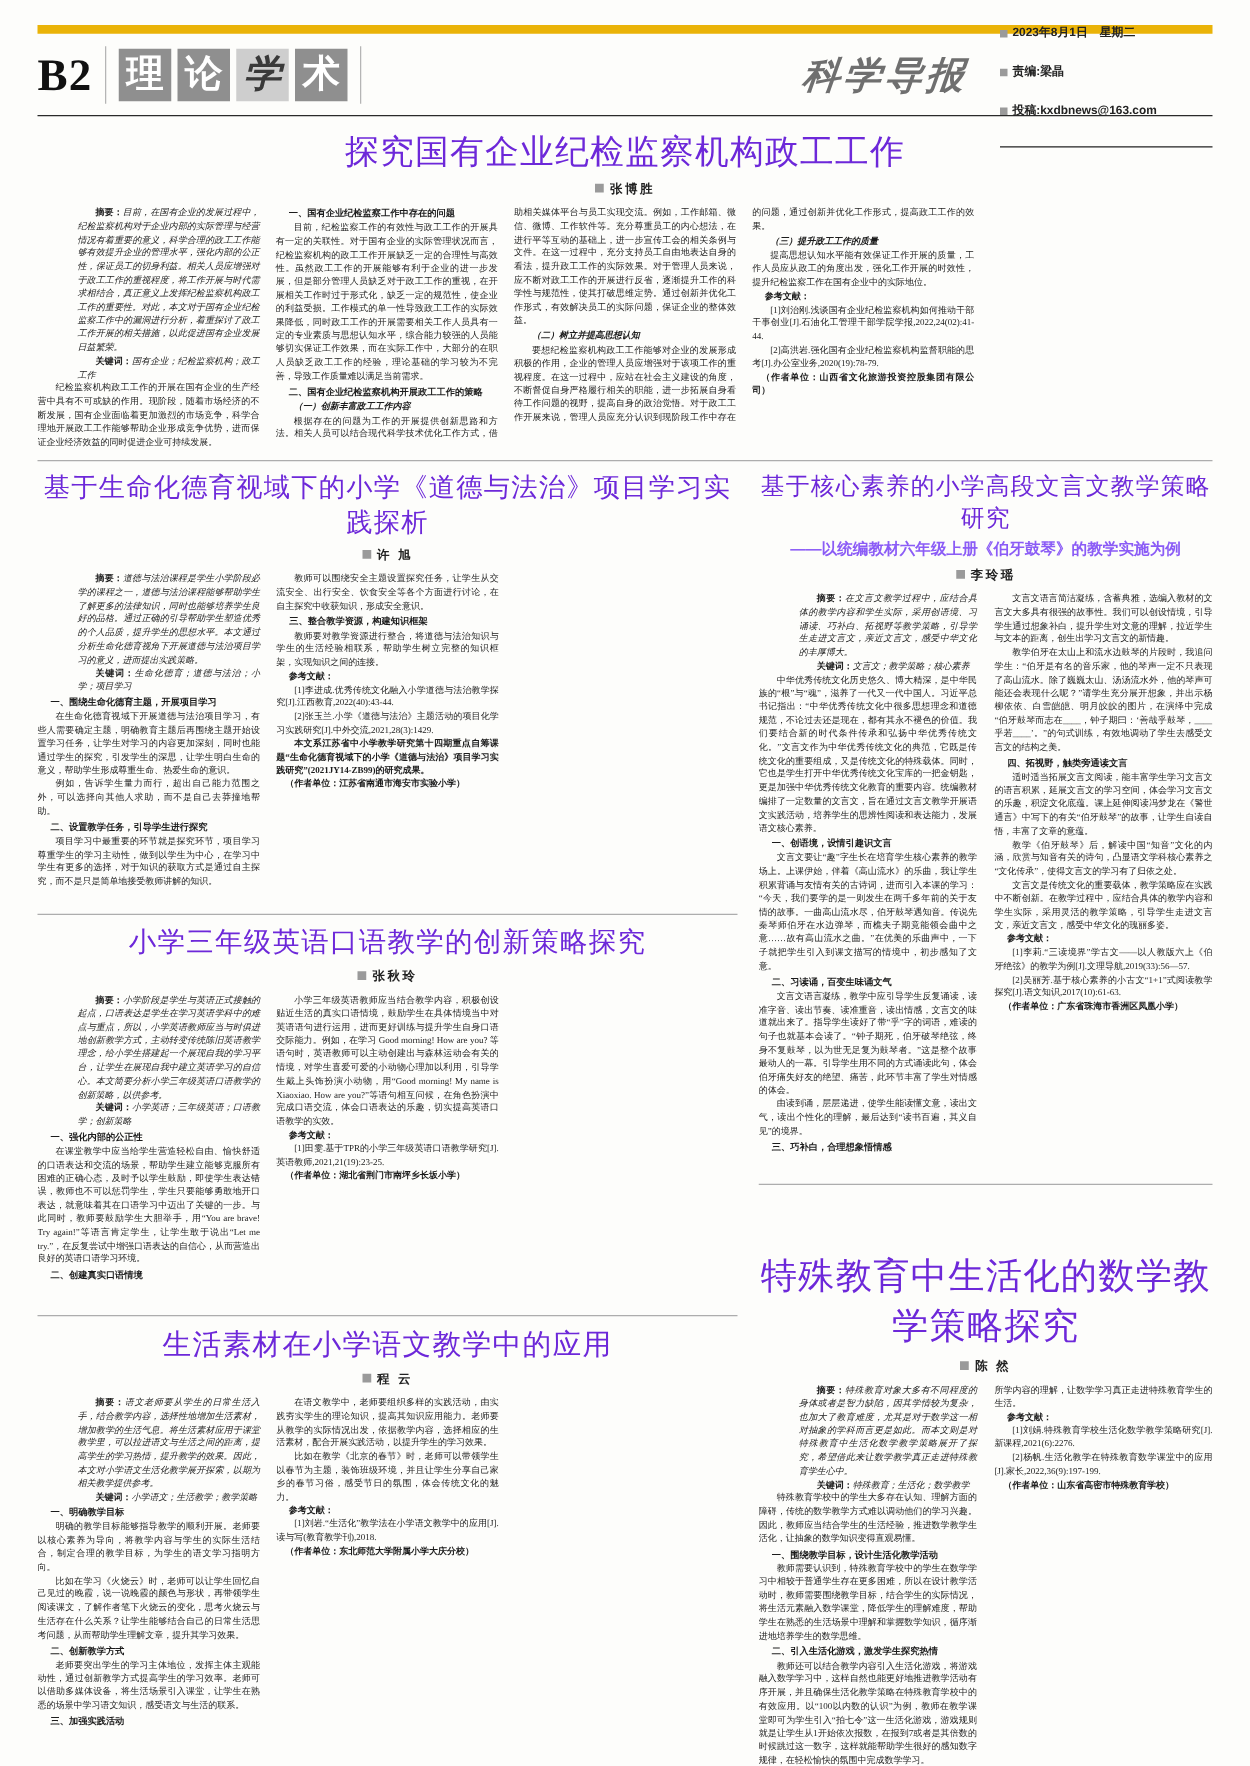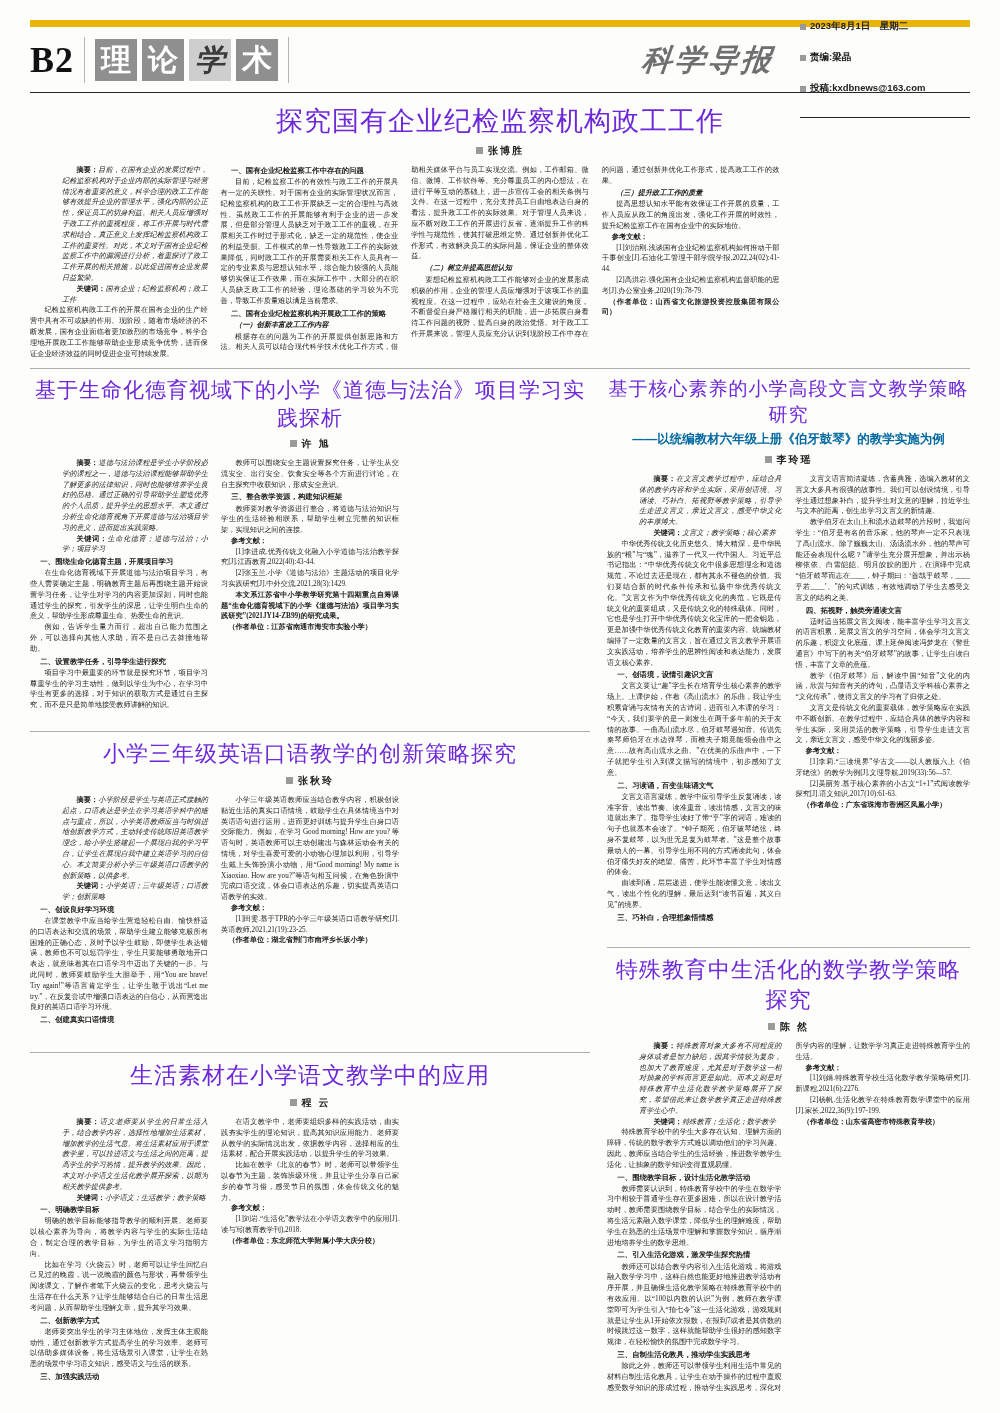--- a/index.html
+++ b/index.html
@@ -20,21 +20,21 @@
             font-size:30px;color:#6f6f6f;transform:skewX(-6deg);margin-right:26px;letter-spacing:3px;}
   .pubinfo{font-family:"Liberation Sans",sans-serif;font-size:9.5px;font-weight:700;color:#222;
            border-bottom:1.5px solid #222;padding-bottom:4px;min-width:170px;}
   .pubinfo .row{display:flex;align-items:center;margin:18px 0;}
   .sq{display:inline-block;width:6px;height:6px;background:#9a9a9a;margin-right:4px;flex:0 0 aupx;}
   .main-rule{border-top:1.5px solid #2a2a2a;margin-top:6px;}
   
   .art{overflow:hidden;}
   .art-title{font-family:"Liberation Sans",sans-serif;font-weight:400;color:#6d28d9;
              text-align:center;margin:0;letter-spacing:1px;}
-  .art-sub{font-family:"Liberation Sans",sans-serif;font-weight:600;color:#0369a1;
+  .art-sub{font-family:"Liberation Sans",sans-serif;font-weight:600;color:#8b5cf6;
            text-align:center;margin:3px 0 0 0;}
   .byline{text-align:center;font-family:"Liberation Sans",sans-serif;font-weight:700;
           font-size:10px;color:#222;margin:5px 0 7px 0;letter-spacing:2px;}
   .bsq{display:inline-block;width:7px;height:7px;background:#9a9a9a;margin-right:5px;}
   .body{column-fill:auto;overflow:hidden;font-size:7.2px;line-height:1.5;text-align:justify;}
   .cols-5{column-count:5;column-gap:13px;}
   .cols-3{column-count:3;column-gap:13px;}
   .cols-2{column-count:2;column-gap:14px;}
   .seg{margin:0;text-indent:2em;}
   .seg b{font-style:normal;}
@@ -51,21 +51,21 @@
   .zones{display:flex;align-items:flex-start;}
   .zone-left{width:560px;}
   .zvline{width:1px;background:#b8b8b8;margin:0 8px;}
   .zone-right{flex:1;min-width:0;}
   
   .t-a1{font-size:27px;} .b-a1{height:196px;}
   .t-a2{font-size:21px;} .b-a2{height:266px;}
   .t-a3{font-size:19px;} .s-a3{font-size:12.5px;} .b-a3{height:466px;}
   .t-a4{font-size:22px;} .b-a4{height:250px;}
   .t-a5{font-size:23px;} .b-a5{height:266px;}
-  .t-a6{font-size:22px;} .b-a6{height:356px;}
+  .t-a6{font-size:29px;margin-top:46px;} .b-a6{height:356px;}
 </style>
 </head>
 <body>
 
 <div class="page">
 
   <header class="hdr">
     <div class="hdr-row">
       <div class="pageno">B2</div>
       <div class="hvline"></div>
@@ -148,21 +148,21 @@
       </section>
 
       <div class="hrule"></div>
 
       <section class="art">
         <h1 class="art-title t-a4">小学三年级英语口语教学的创新策略探究</h1>
         <div class="byline"><span class="bsq"></span><span>张秋玲</span></div>
         <div class="body cols-3 b-a4">
             <p class="seg seg-kai"><b>摘要：</b>小学阶段是学生与英语正式接触的起点，口语表达是学生在学习英语学科中的难点与重点，所以，小学英语教师应当与时俱进地创新教学方式，主动转变传统陈旧英语教学理念，给小学生搭建起一个展现自我的学习平台，让学生在展现自我中建立英语学习的自信心。本文简要分析小学三年级英语口语教学的创新策略，以供参考。</p>
             <p class="seg seg-kai"><b>关键词：</b>小学英语；三年级英语；口语教学；创新策略</p>
-            <h3 class="seg seg-h1">一、创设良好学习环境</h3>
+            <h3 class="seg seg-h1">一、强化内部的公正性</h3>
             <p class="seg">在课堂教学中应当给学生营造轻松自由、愉快舒适的口语表达和交流的场景，帮助学生建立能够克服所有困难的正确心态，及时予以学生鼓励，即使学生表达错误，教师也不可以惩罚学生，学生只要能够勇敢地开口表达，就意味着其在口语学习中迈出了关键的一步。与此同时，教师要鼓励学生大胆举手，用“You are brave! Try again!”等语言肯定学生，让学生敢于说出“Let me try.”，在反复尝试中增强口语表达的自信心，从而营造出良好的英语口语学习环境。</p>
             <h3 class="seg seg-h1">二、创建真实口语情境</h3>
             <p class="seg">小学三年级英语教师应当结合教学内容，积极创设贴近生活的真实口语情境，鼓励学生在具体情境当中对英语语句进行运用，进而更好训练与提升学生自身口语交际能力。例如，在学习 Good morning! How are you? 等语句时，英语教师可以主动创建出与森林运动会有关的情境，对学生喜爱可爱的小动物心理加以利用，引导学生戴上头饰扮演小动物，用“Good morning! My name is Xiaoxiao. How are you?”等语句相互问候，在角色扮演中完成口语交流，体会口语表达的乐趣，切实提高英语口语教学的实效。</p>
             <p class="seg seg-refs"><b>参考文献：</b></p>
             <p class="seg seg-ref">[1]田雯.基于TPR的小学三年级英语口语教学研究[J].英语教师,2021,21(19):23-25.</p>
             <p class="seg seg-aff">（作者单位：湖北省荆门市南坪乡长坂小学）</p>
           </div>
       </section>
 
       <div class="hrule"></div>

